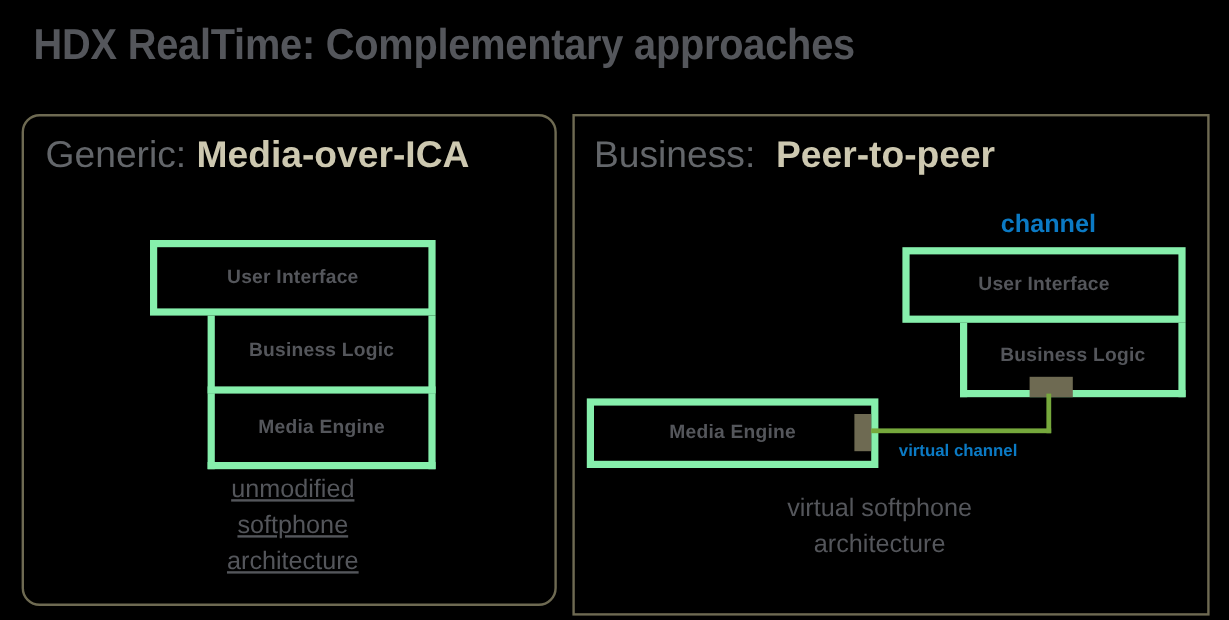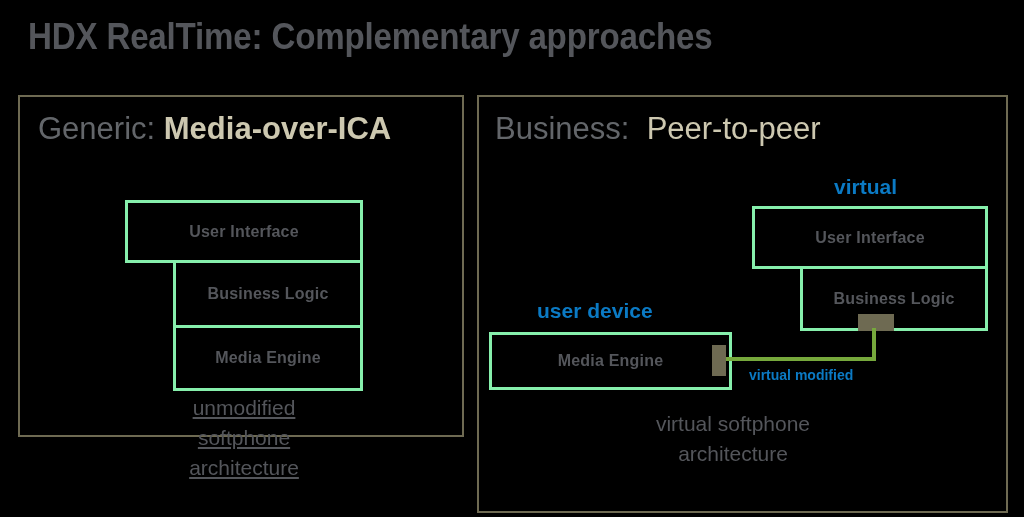--- a/index.html
+++ b/index.html
@@ -29,45 +29,45 @@
     transform-origin: left center;
     white-space: nowrap;
   }
 
   
   .panel {
     position: absolute;
     border: 2px solid #6E6A52;
     box-sizing: border-box;
   }
-  #panel-left  { left: 18px;  top: 95px; width: 446px; height: 342px; }
+  #panel-left  { left: 18px;  top: 95px; width: 446px; height: 410px; border-radius: 15px; }
   #panel-right { left: 477px; top: 95px; width: 531px; height: 418px; }
 
   .panel-heading {
     position: absolute;
     top: 14px;
     white-space: nowrap;
     font-size: 31px;
     font-weight: normal;
   }
   #panel-left .panel-heading  { left: 18px; }
   #panel-right .panel-heading { left: 16px; }
   .heading-generic { color: #63666A; }
   .heading-emph    { color: #CDC8B0; font-weight: bold; }
-  .heading-emph.light { font-weight: normal; text-align: right; }
+  .heading-emph.light { font-weight: bold; text-align: right; }
 
   
   .arch-stack {
     position: absolute;
     box-sizing: border-box;
   }
   .arch-box {
     position: relative;
     box-sizing: border-box;
-    border: 3px solid #86efac;
+    border: 6px solid #86efac;
     display: flex;
     align-items: center;
     justify-content: center;
     color: #54565B;
     font-size: 16px;
     font-weight: bold;
     letter-spacing: 0.2px;
   }
   .arch-box + .arch-box { border-top: none; margin-left: 48px; }
 
@@ -158,42 +158,41 @@
 architecture</div>
 
   <div class="panel" id="panel-right">
 
     <div class="panel-heading">
       <span class="heading-generic">Business:</span>
       &nbsp;<span class="heading-emph light">Peer-to-peer</span>
     </div>
   </div>
 
-  <div class="blue-label" id="label-server">virtual</div>
+  <div class="blue-label" id="label-server">channel</div>
 
   <div class="arch-stack" id="server-stack">
     <div class="arch-box">
       <span>User Interface</span>
     </div>
     <div class="arch-box">
       <span>Business Logic</span>
     </div>
   </div>
 
-  <div class="blue-label" id="label-user-device">user device</div>
 
   <div class="arch-stack" id="device-box">
     <div class="arch-box">
       <span>Media Engine</span>
     </div>
   </div>
 
   <div class="nub" id="nub-device"></div>
   <div class="nub" id="nub-server"></div>
   <div class="wire" id="wire-h"></div>
   <div class="wire" id="wire-v"></div>
 
-  <div class="blue-label" id="label-virtual-chan">virtual modified</div>
+  <div class="blue-label" id="label-virtual-chan">virtual channel</div>
 
   <div class="caption" id="caption-right">virtual softphone
 architecture</div>
 
 </div>
 
 </body></html>

